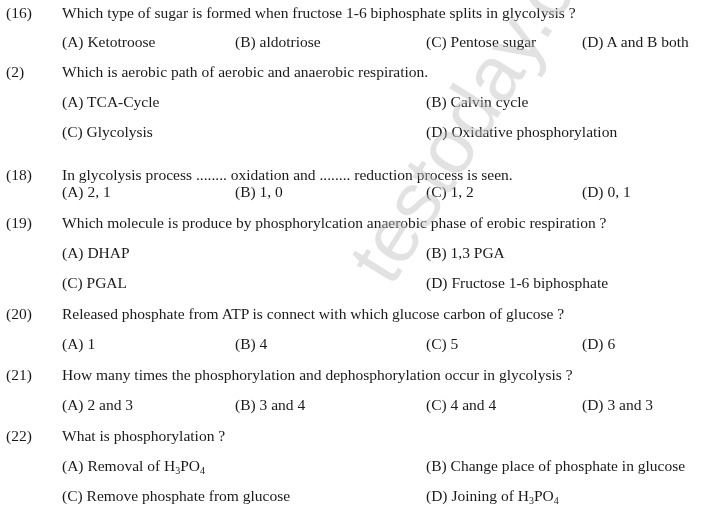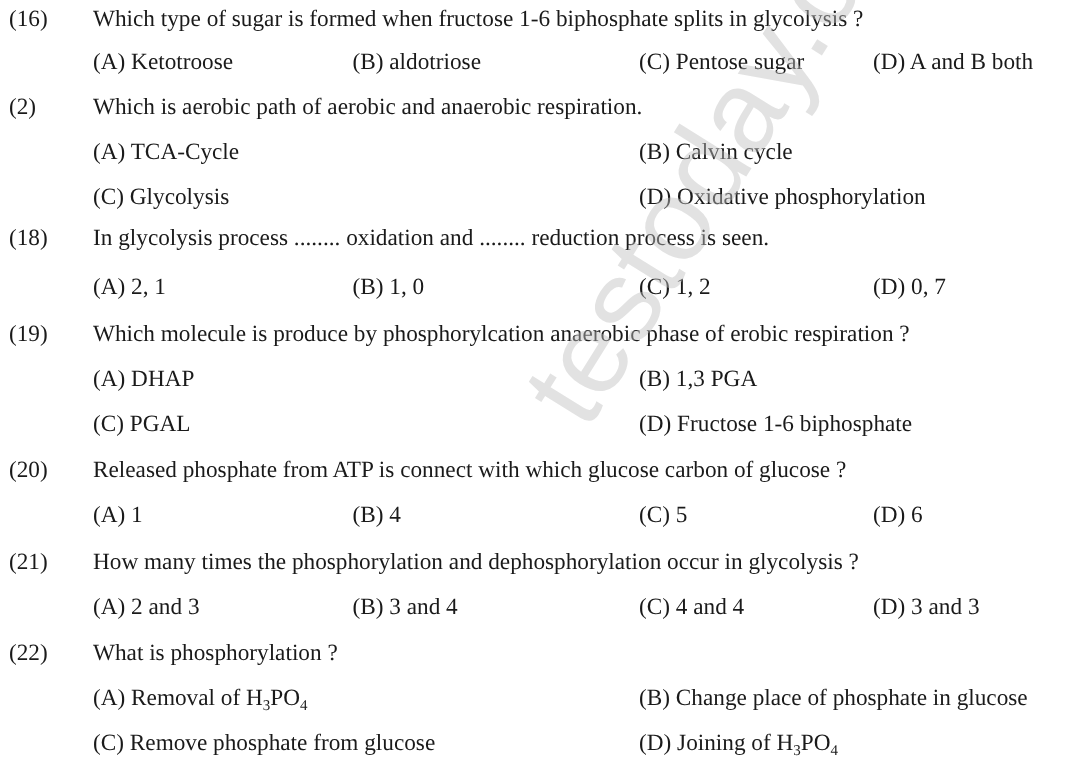--- a/index.html
+++ b/index.html
@@ -35,29 +35,29 @@
 </div>
 <div class="line" style="top:91px;width:726px">
   <span class="opt c1">(A) TCA-Cycle</span>
   <span class="opt c3">(B) Calvin cycle</span>
 </div>
 <div class="line" style="top:121px;width:726px">
   <span class="opt c1">(C) Glycolysis</span>
   <span class="opt c3">(D) Oxidative phosphorylation</span>
 </div>
 
-<div class="line" style="top:148px;width:636px">
+<div class="line" style="top:164px;width:636px">
   <span class="qnum">(18)</span>
   <span class="qtext">In glycolysis process ........ oxidation and ........ reduction process is seen.</span>
 </div>
 <div class="line" style="top:181px;width:726px">
   <span class="opt c1">(A) 2, 1</span>
   <span class="opt c2">(B) 1, 0</span>
   <span class="opt c3">(C) 1, 2</span>
-  <span class="opt c4">(D) 0, 7</span>
+  <span class="opt c4">(D) 0, 1</span>
 </div>
 
 <div class="line" style="top:212px;width:726px">
   <span class="qnum">(19)</span>
   <span class="qtext">Which molecule is produce by phosphorylcation anaerobic phase of erobic respiration ?</span>
 </div>
 <div class="line" style="top:242px;width:726px">
   <span class="opt c1">(A) DHAP</span>
   <span class="opt c3">(B) 1,3 PGA</span>
 </div>

